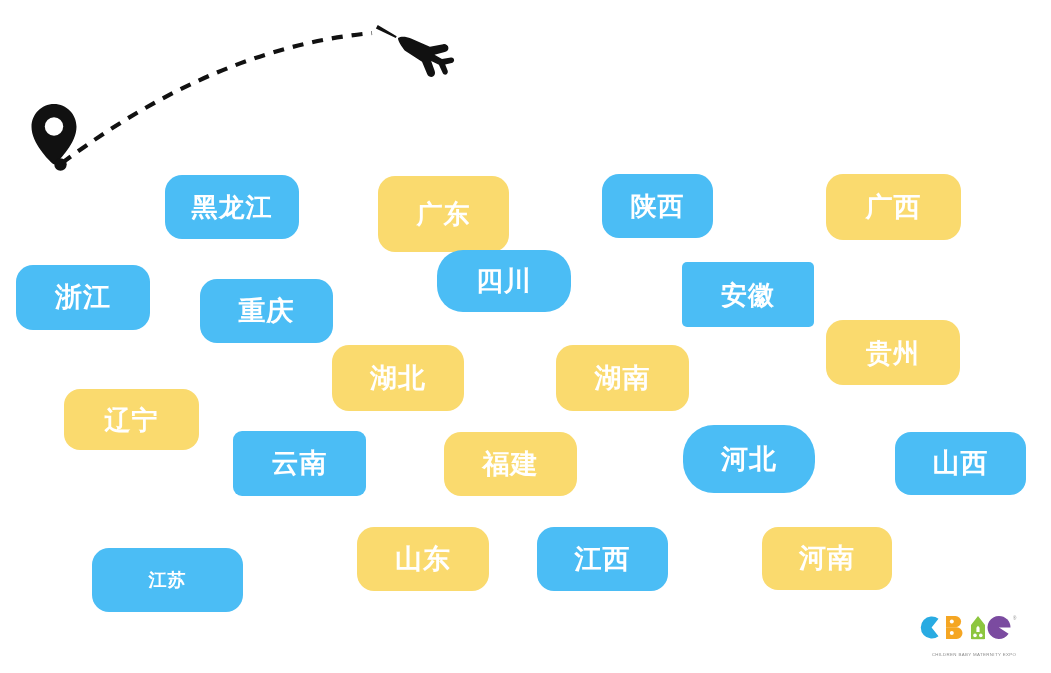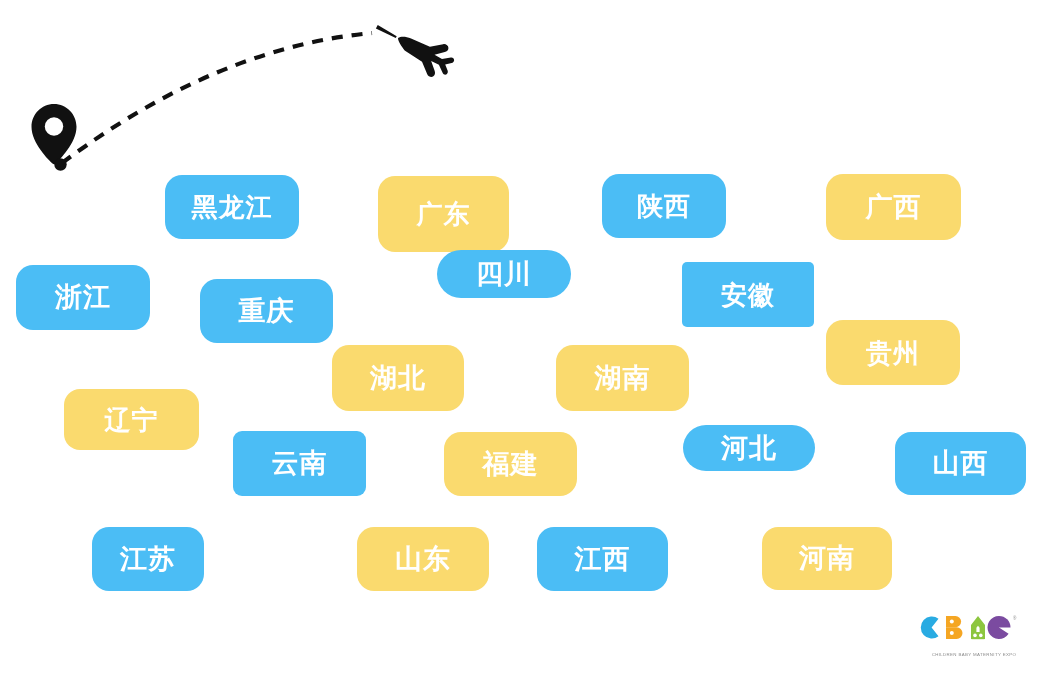--- a/index.html
+++ b/index.html
@@ -106,35 +106,35 @@
                l -10.5 -8.6
                l -20.5 -1.6
                C 6.4 5.2 1.8 3.2 0 0 Z"></path>
       <path d="M-2 -1.0 l -22 -1.0 l 0 4.0 l 22 -1.0 z"></path>
     </g>
   </svg>
 
   <div id="tag-host">
       <div class="tag blue" style="left: 165px; top: 175px; width: 134px; height: 64px; font-size: 26px; border-radius: 17px; text-align: right;">黑龙江</div>
       <div class="tag yellow" style="left: 378px; top: 176px; width: 131px; height: 76px; font-size: 26px; border-radius: 17px;">广东</div>
-      <div class="tag blue" style="left: 602px; top: 174px; width: 124px; height: 64px; font-size: 26px; border-radius: 17px; text-align: center;">陕西</div>
+      <div class="tag blue" style="left: 602px; top: 174px; width: 111px; height: 64px; font-size: 26px; border-radius: 17px; text-align: center;">陕西</div>
       <div class="tag yellow" style="left: 826px; top: 174px; width: 135px; height: 66px; font-size: 27px; border-radius: 17px;">广西</div>
       <div class="tag blue" style="left: 16px; top: 265px; width: 134px; height: 65px; font-size: 27px; border-radius: 17px;">浙江</div>
       <div class="tag blue" style="left: 200px; top: 279px; width: 133px; height: 64px; font-size: 27px; border-radius: 17px;">重庆</div>
-      <div class="tag blue" style="left: 437px; top: 250px; width: 134px; height: 48px; font-size: 27px; border-radius: 26px;">四川</div>
+      <div class="tag blue" style="left: 437px; top: 250px; width: 134px; height: 62px; font-size: 27px; border-radius: 26px;">四川</div>
       <div class="tag blue" style="left: 682px; top: 262px; width: 132px; height: 65px; font-size: 26px; border-radius: 5px;">安徽</div>
       <div class="tag yellow" style="left: 826px; top: 320px; width: 134px; height: 65px; font-size: 26px; border-radius: 17px;">贵州</div>
       <div class="tag yellow" style="left: 332px; top: 345px; width: 132px; height: 66px; font-size: 27px; border-radius: 17px;">湖北</div>
       <div class="tag yellow" style="left: 556px; top: 345px; width: 133px; height: 66px; font-size: 27px; border-radius: 17px;">湖南</div>
       <div class="tag yellow" style="left: 64px; top: 389px; width: 135px; height: 61px; font-size: 26px; border-radius: 16px;">辽宁</div>
       <div class="tag blue" style="left: 233px; top: 431px; width: 133px; height: 65px; font-size: 27px; border-radius: 9px;">云南</div>
       <div class="tag yellow" style="left: 444px; top: 432px; width: 133px; height: 64px; font-size: 27px; border-radius: 17px;">福建</div>
-      <div class="tag blue" style="left: 683px; top: 425px; width: 132px; height: 46px; font-size: 27px; border-radius: 31px;">河北</div>
+      <div class="tag blue" style="left: 683px; top: 425px; width: 132px; height: 68px; font-size: 27px; border-radius: 31px;">河北</div>
       <div class="tag blue" style="left: 895px; top: 432px; width: 131px; height: 63px; font-size: 27px; border-radius: 16px;">山西</div>
-      <div class="tag blue" style="left: 92px; top: 527px; width: 112px; height: 64px; font-size: 27px; border-radius: 17px;">江苏</div>
+      <div class="tag blue" style="left: 92px; top: 548px; width: 151px; height: 64px; font-size: 18px; border-radius: 17px;">江苏</div>
       <div class="tag yellow" style="left: 328px; top: 527px; width: 132px; height: 64px; font-size: 27px; border-radius: 17px; margin-left: 29px;">山东</div>
       <div class="tag blue" style="left: 537px; top: 527px; width: 131px; height: 64px; font-size: 27px; border-radius: 17px;">江西</div>
       <div class="tag yellow" style="left: 762px; top: 527px; width: 130px; height: 63px; font-size: 27px; border-radius: 16px;">河南</div>
     </div>
 
   <div id="logo">
     <svg viewBox="0 0 118 34" width="118" height="34">
 
       <path d="M23.5 7.8 A11 11 0 1 0 23.5 25.2 L16.6 16.5 Z" fill="#29ABE2"></path>
 

